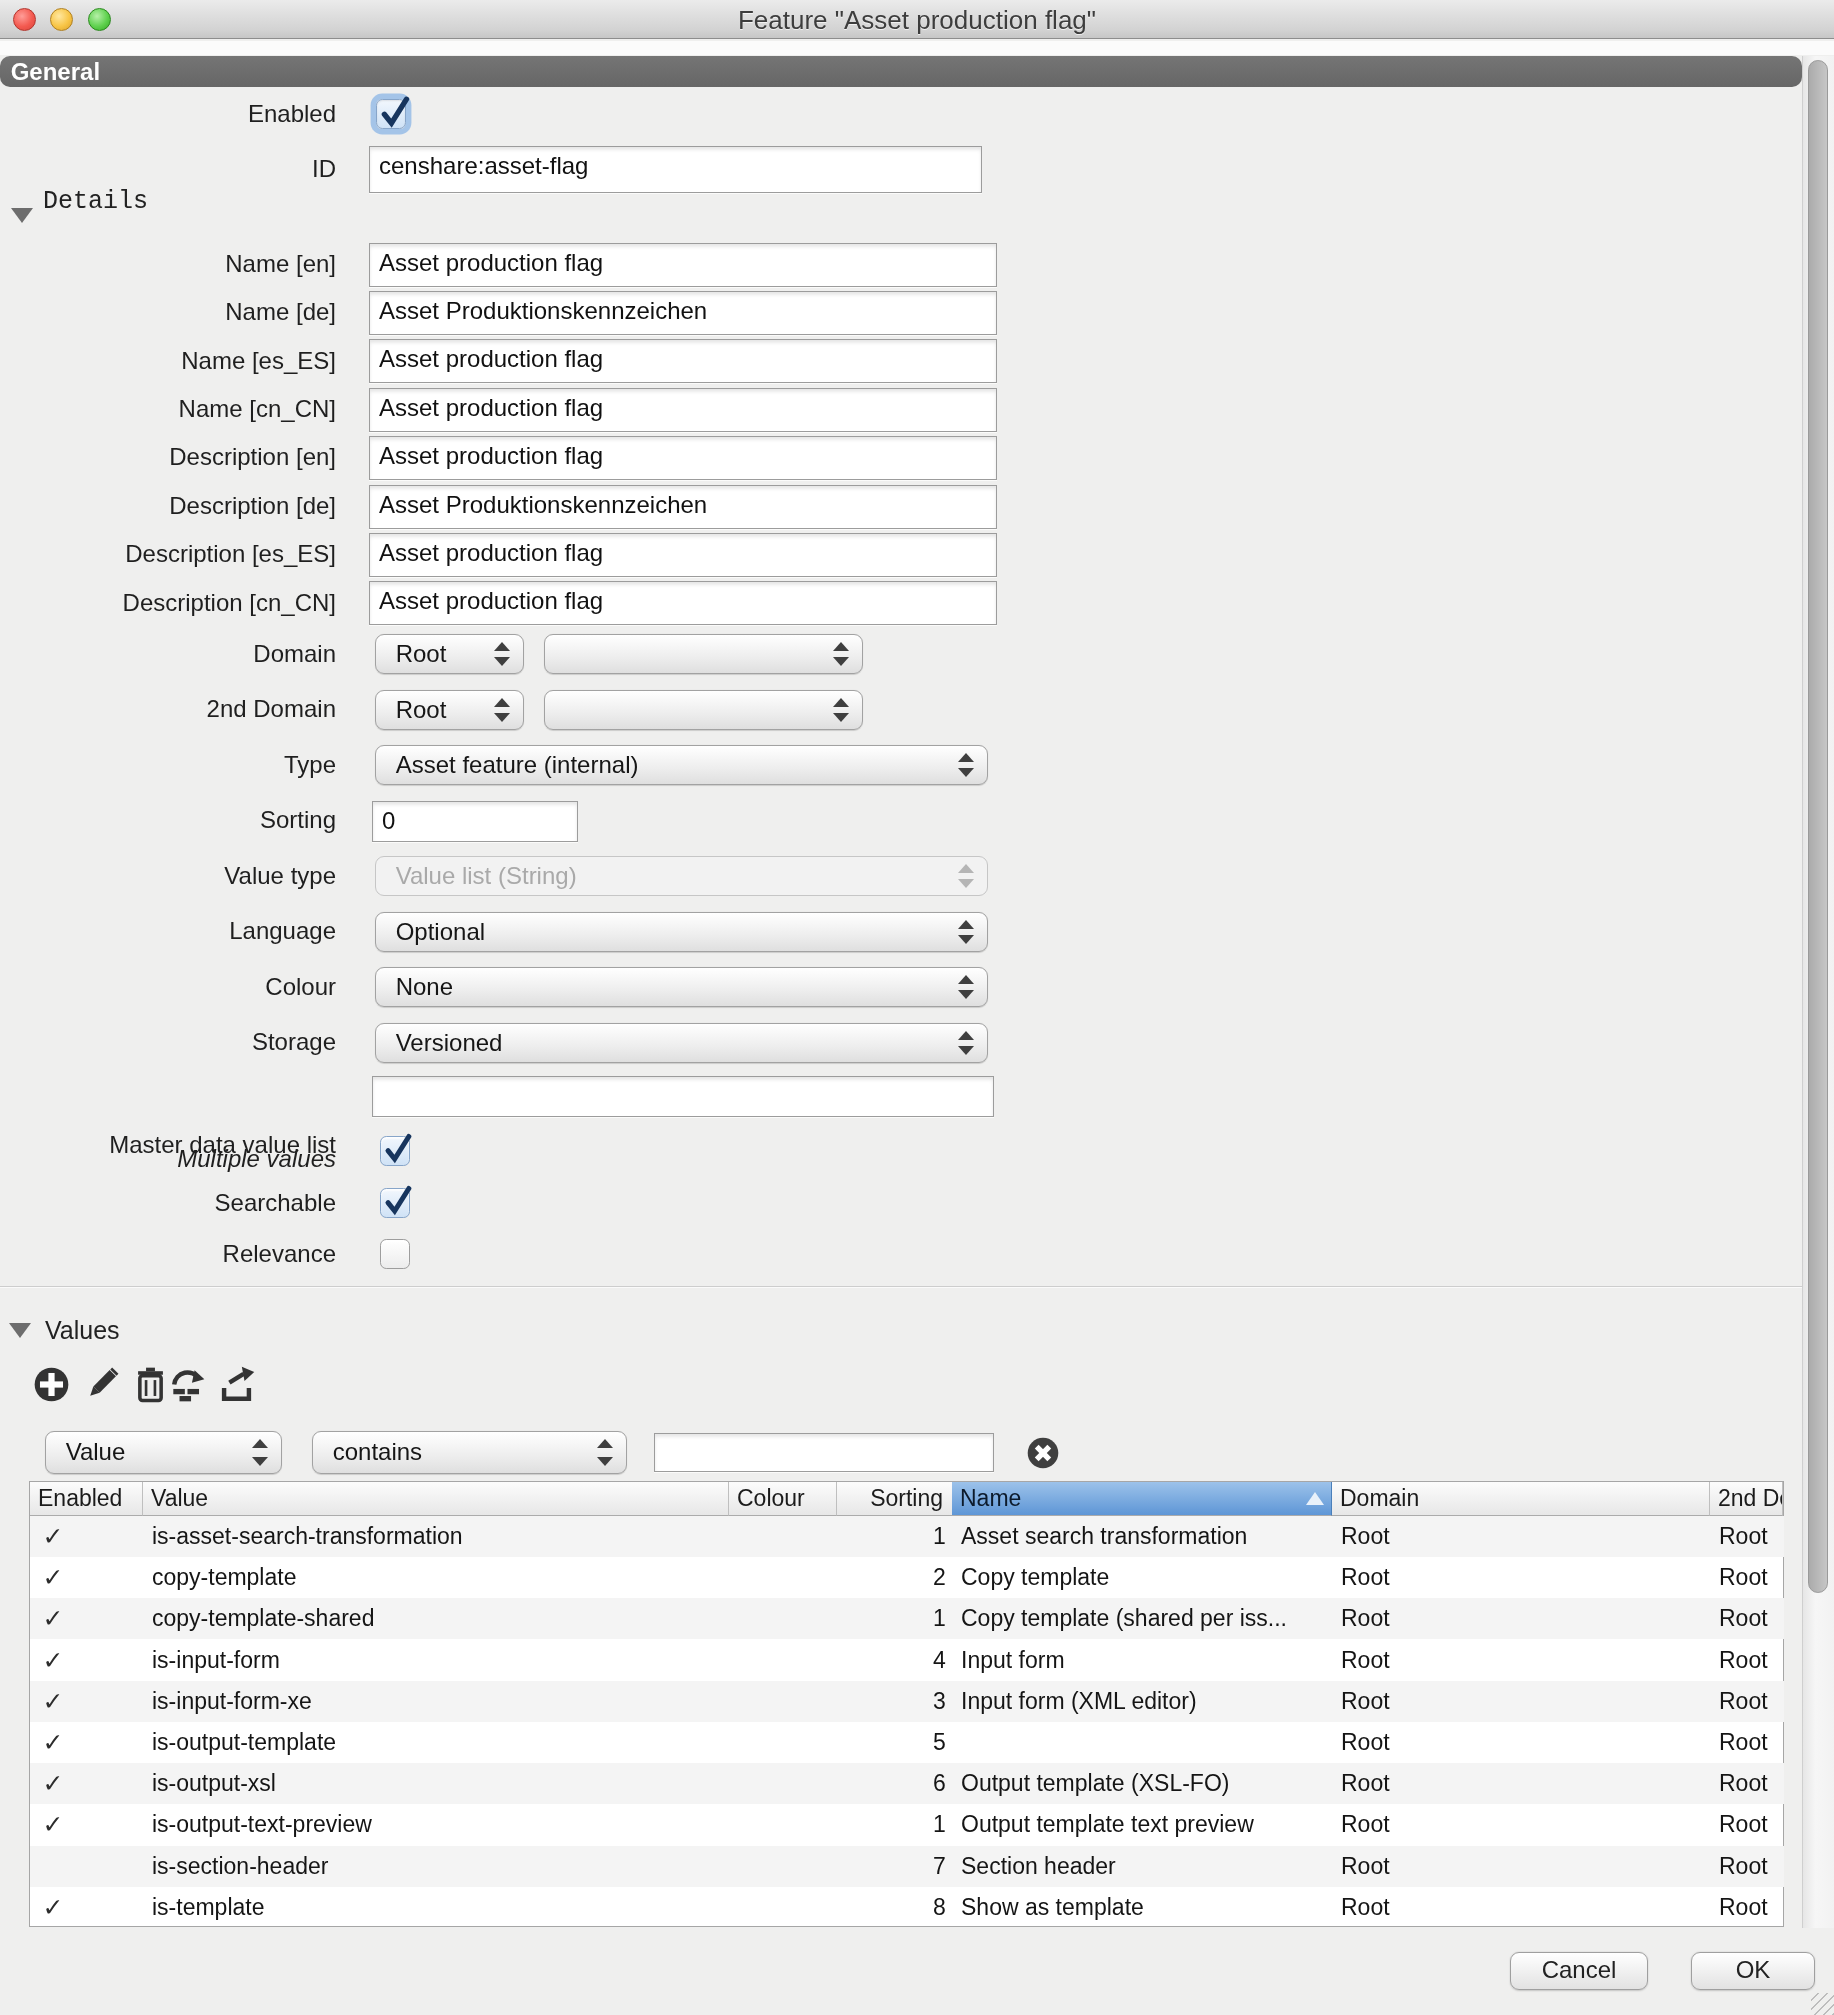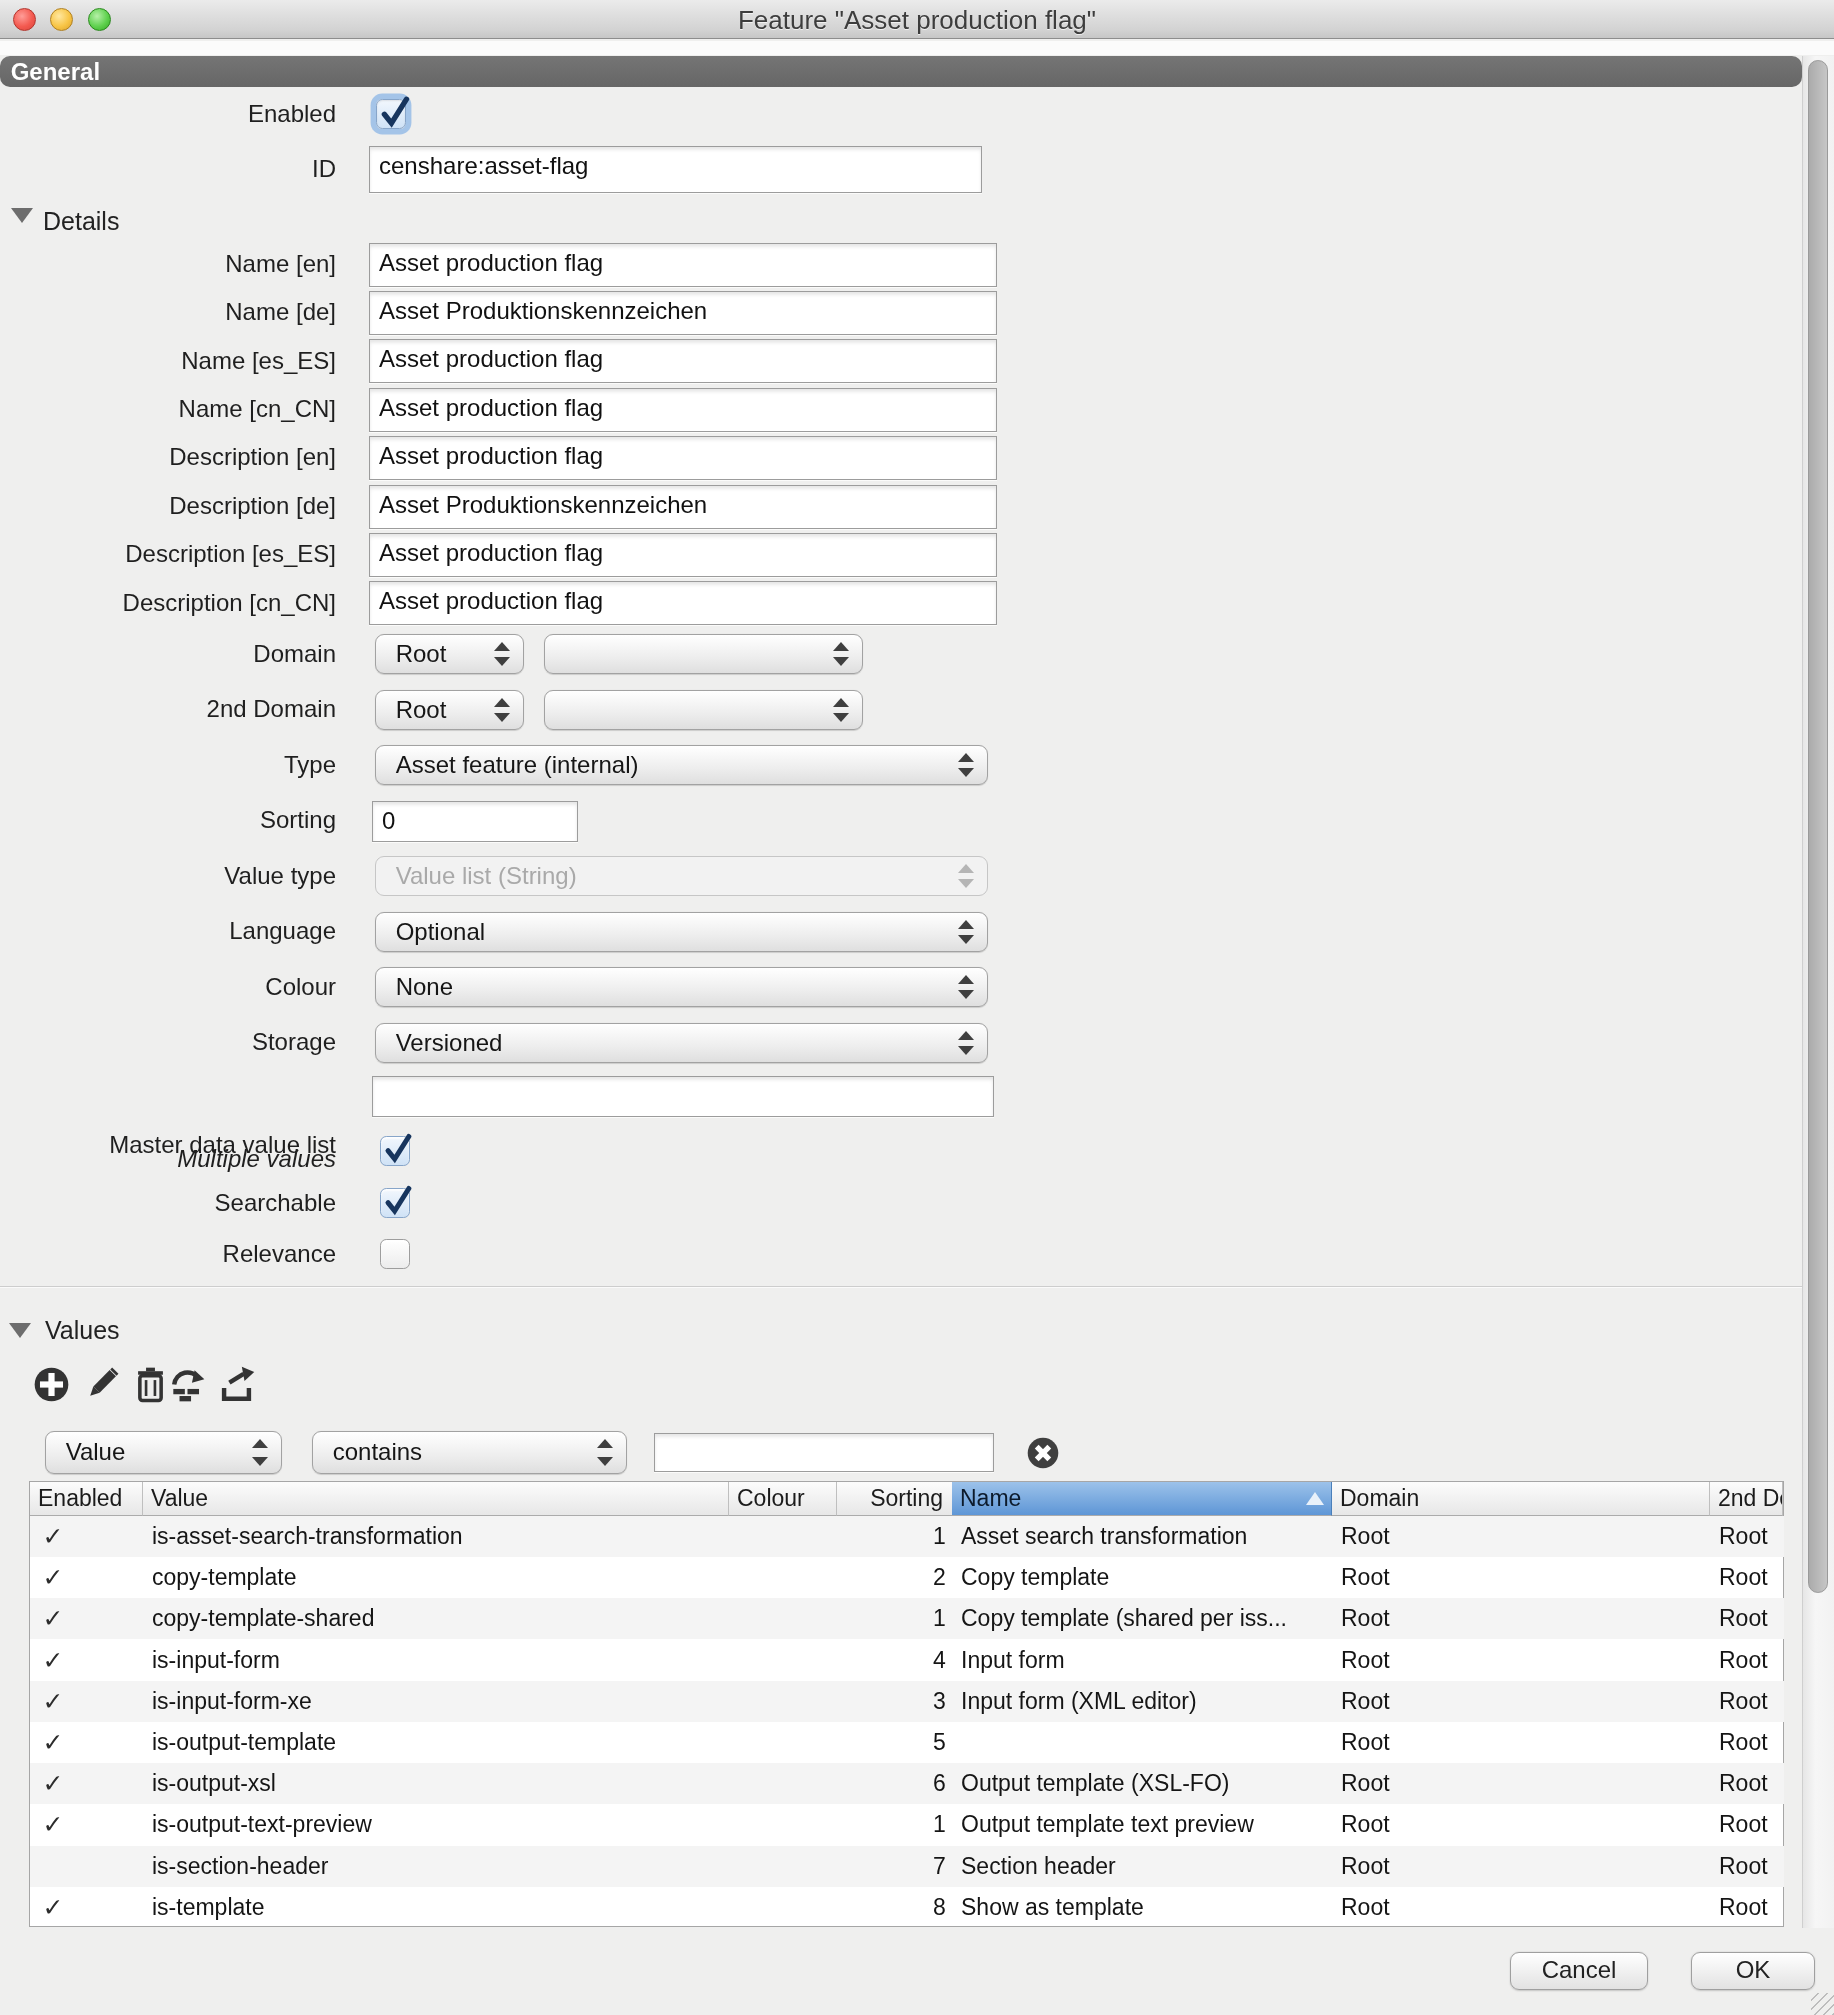--- a/index.html
+++ b/index.html
@@ -151,21 +151,21 @@
   <div class="cb checked focused" style="left:376px;top:99px;">
     <svg width="32" height="39" viewBox="0 0 36 44">
       <path d="M6 24 L14 34 L31 7" stroke="#17355e" stroke-width="6" fill="none" stroke-linecap="round"></path>
     </svg>
   </div>
 
   <div class="flabel" style="top:154px;">ID</div>
   <div class="tfield" style="left:369px;top:146px;width:613px;height:47px;">censhare:asset-flag</div>
 
   <div class="sect-tri" style="left:10.7px;top:208px;"></div>
-  <div class="sect-label" style="left:43px;top:206px;">Details</div>
+  <div class="sect-label" style="left:43px;top:187px;font-family:Liberation Mono, monospace;">Details</div>
 
   <div id="detail-fields">
       <div class="flabel" style="top: 249px;">Name [en]</div>
       <div class="tfield" style="left: 369px; top: 243px; width: 628px; height: 44px;">Asset production flag</div>
       <div class="flabel" style="top: 297px;">Name [de]</div>
       <div class="tfield" style="left: 369px; top: 291px; width: 628px; height: 44px;">Asset Produktionskennzeichen</div>
       <div class="flabel" style="top: 346px;">Name [es_ES]</div>
       <div class="tfield" style="left: 369px; top: 339px; width: 628px; height: 44px;">Asset production flag</div>
       <div class="flabel" style="top: 394px;">Name [cn_CN]</div>
       <div class="tfield" style="left: 369px; top: 388px; width: 628px; height: 44px;">Asset production flag</div>

